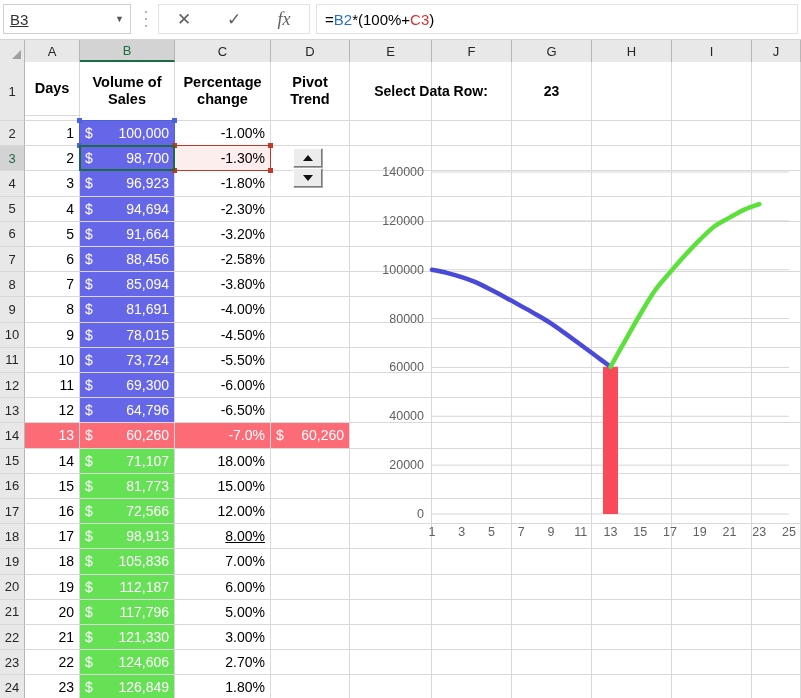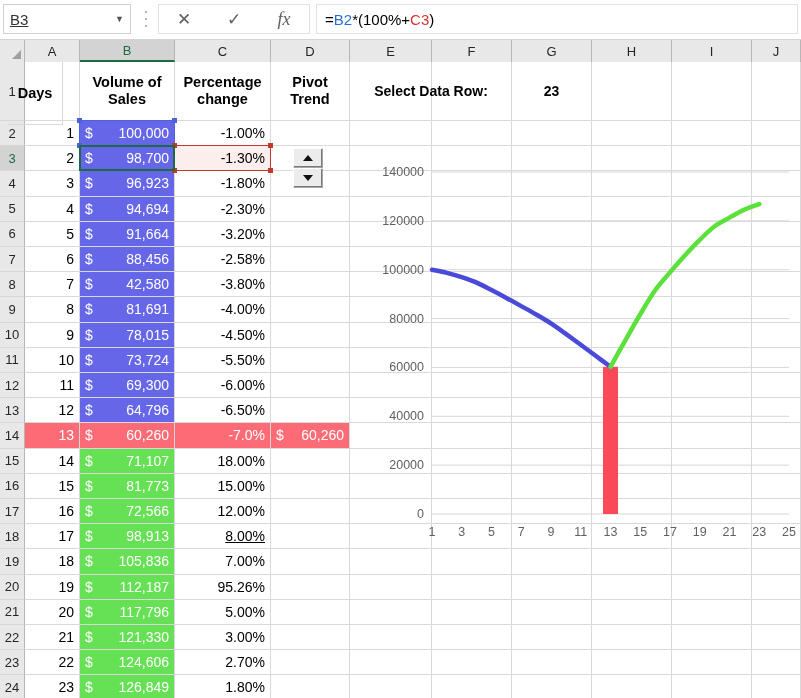--- a/index.html
+++ b/index.html
@@ -411,21 +411,21 @@
       <div class="cell " style="left: 25px; width: 55px; top: 635.4px; height: 25.2px;"></div>
       <div class="cell " style="left: 80px; width: 95px; top: 635.4px; height: 25.2px;"></div>
       <div class="cell " style="left: 175px; width: 96px; top: 635.4px; height: 25.2px;"></div>
       <div class="cell " style="left: 271px; width: 79px; top: 635.4px; height: 25.2px;"></div>
       <div class="cell " style="left: 350px; width: 82px; top: 635.4px; height: 25.2px;"></div>
       <div class="cell " style="left: 432px; width: 80px; top: 635.4px; height: 25.2px;"></div>
       <div class="cell " style="left: 512px; width: 80px; top: 635.4px; height: 25.2px;"></div>
       <div class="cell " style="left: 592px; width: 80px; top: 635.4px; height: 25.2px;"></div>
       <div class="cell " style="left: 672px; width: 80px; top: 635.4px; height: 25.2px;"></div>
       <div class="cell " style="left: 752px; width: 49px; top: 635.4px; height: 25.2px;"></div>
-      <div class="cell hdr c" style="left: 8px; width: 55px; top: 22px; height: 63px;">
+      <div class="cell hdr c" style="left: 25px; width: 55px; top: 22px; height: 54px;">
         <span>Days</span>
       </div>
       <div class="cell hdr c" style="left: 80px; width: 95px; top: 22px; height: 59px;">
         <span>Volume of</span>
         <span>Sales</span>
       </div>
       <div class="cell hdr c" style="left: 175px; width: 96px; top: 22px; height: 59px;">
         <span>Percentage</span>
         <span>change</span>
       </div>
@@ -503,21 +503,21 @@
       </div>
       <div class="cell r " style="left: 175px; width: 96px; top: 207px; height: 25.2px;">
         <span>-2.58%</span>
       </div>
       <div class="cell " style="left: 271px; width: 79px; top: 207px; height: 25.2px;"></div>
       <div class="cell r " style="left: 25px; width: 55px; top: 232.2px; height: 25.2px;">
         <span>7</span>
       </div>
       <div class="cell money fill-blue" style="left: 80px; width: 95px; top: 232.2px; height: 25.2px;">
         <span class="sym">$</span>
-        <span>42,580</span>
+        <span>85,094</span>
       </div>
       <div class="cell r " style="left: 175px; width: 96px; top: 232.2px; height: 25.2px;">
         <span>-3.80%</span>
       </div>
       <div class="cell " style="left: 271px; width: 79px; top: 232.2px; height: 25.2px;"></div>
       <div class="cell r " style="left: 25px; width: 55px; top: 257.4px; height: 25.2px;">
         <span>8</span>
       </div>
       <div class="cell money fill-blue" style="left: 80px; width: 95px; top: 257.4px; height: 25.2px;">
         <span class="sym">$</span>
@@ -641,21 +641,21 @@
       </div>
       <div class="cell " style="left: 271px; width: 79px; top: 509.4px; height: 25.2px;"></div>
       <div class="cell r " style="left: 25px; width: 55px; top: 534.6px; height: 25.2px;">
         <span>19</span>
       </div>
       <div class="cell money fill-green" style="left: 80px; width: 95px; top: 534.6px; height: 25.2px;">
         <span class="sym">$</span>
         <span>112,187</span>
       </div>
       <div class="cell r " style="left: 175px; width: 96px; top: 534.6px; height: 25.2px;">
-        <span>95.26%</span>
+        <span>6.00%</span>
       </div>
       <div class="cell " style="left: 271px; width: 79px; top: 534.6px; height: 25.2px;"></div>
       <div class="cell r " style="left: 25px; width: 55px; top: 559.8px; height: 25.2px;">
         <span>20</span>
       </div>
       <div class="cell money fill-green" style="left: 80px; width: 95px; top: 559.8px; height: 25.2px;">
         <span class="sym">$</span>
         <span>117,796</span>
       </div>
       <div class="cell r " style="left: 175px; width: 96px; top: 559.8px; height: 25.2px;">

